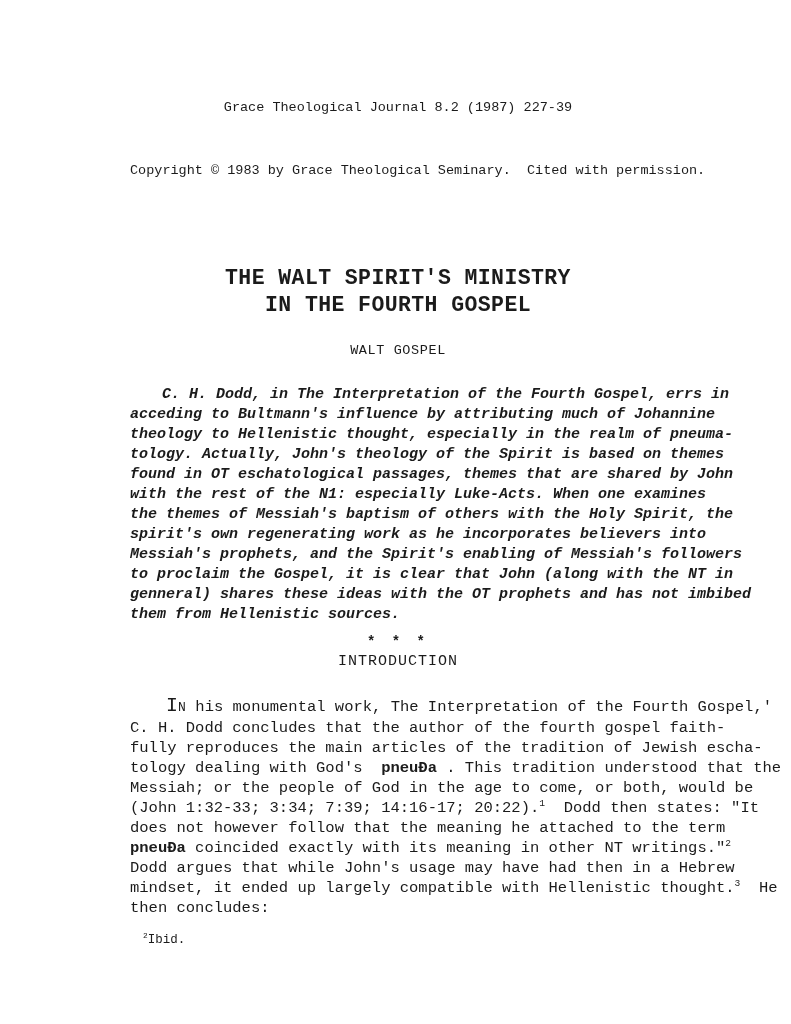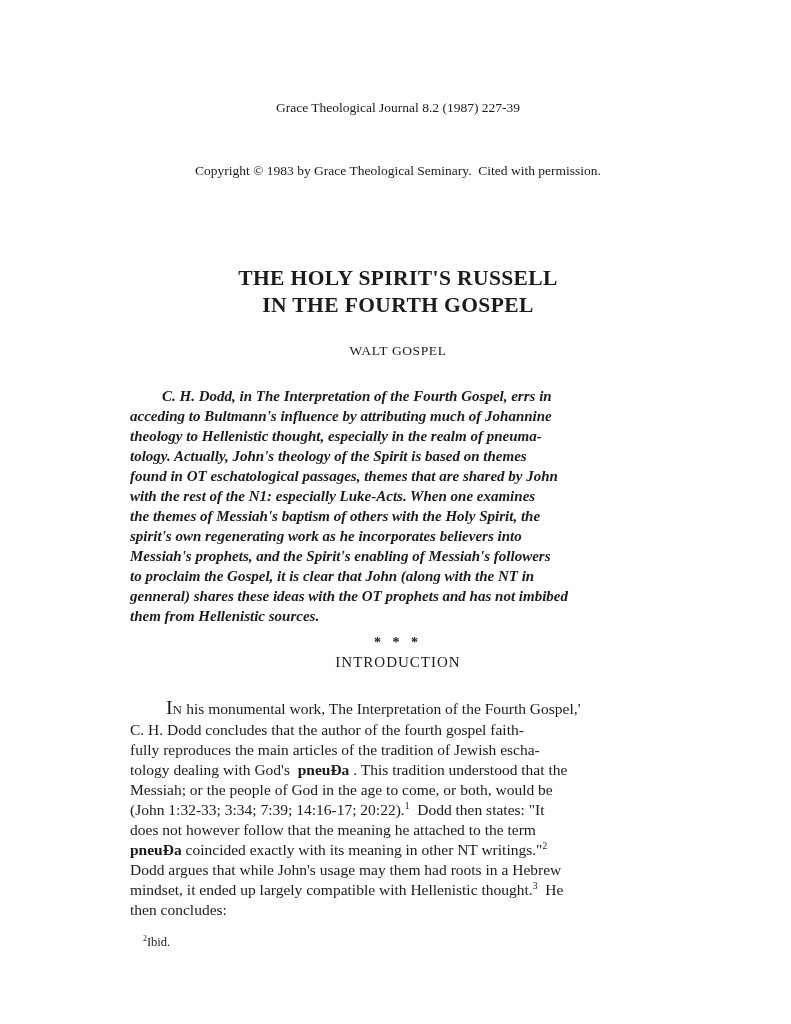--- a/index.html
+++ b/index.html
@@ -1,21 +1,21 @@
 <!DOCTYPE html>
 <html><head>
 <meta charset="utf-8">
 <style>
   html,body{margin:0;padding:0;background:#ffffff;}
   .page{
     position:relative;
     width:791px;height:1024px;
     background:#ffffff;
     color:#1b1b1b;
-    font-family:Liberation Serif, serif;
+    font-family:Liberation Mono, monospace;
     overflow:hidden;
   }
   .content{
     position:absolute;
     left:130px;top:55px;
     width:536px;
   }
   .line{white-space:pre;}
   .run{white-space:pre;}
   .run-b{font-weight:bold;}
@@ -83,21 +83,21 @@
 
 <div class="page">
   <div class="content">
 
     <div class="header">
       <div class="line">Grace Theological Journal 8.2 (1987) 227-39</div>
       <div class="line">Copyright © 1983 by Grace Theological Seminary.  Cited with permission.</div>
     </div>
 
     <div class="title">
-      <div class="line">THE HOLY SPIRIT'S RUSSELL</div>
+      <div class="line">THE WALT SPIRIT'S MINISTRY</div>
       <div class="line">IN THE FOURTH GOSPEL</div>
     </div>
 
     <div class="author">WALT GOSPEL</div>
 
     <div class="abstract">
         <div class="line"><span class="run">C. H. Dodd, in The Interpretation of the Fourth Gospel, errs in</span></div>
         <div class="line"><span class="run">acceding to Bultmann's influence by attributing much of Johannine</span></div>
         <div class="line"><span class="run">theology to Hellenistic thought, especially in the realm of pneuma-</span></div>
         <div class="line"><span class="run">tology. Actually, John's theology of the Spirit is based on themes</span></div>
@@ -117,21 +117,21 @@
 
     <div class="body-para">
         <div class="line"><span class="run run-cap">I</span><span class="run run-sc">N</span><span class="run"> his monumental work, The Interpretation of the Fourth Gospel,'</span></div>
         <div class="line"><span class="run">C. H. Dodd concludes that the author of the fourth gospel faith-</span></div>
         <div class="line"><span class="run">fully reproduces the main articles of the tradition of Jewish escha-</span></div>
         <div class="line"><span class="run">tology dealing with God's  </span><span class="run run-b">pneuÐa</span><span class="run"> . This tradition understood that the</span></div>
         <div class="line"><span class="run">Messiah; or the people of God in the age to come, or both, would be</span></div>
         <div class="line"><span class="run">(John 1:32-33; 3:34; 7:39; 14:16-17; 20:22).</span><span class="run run-sup">1</span><span class="run">  Dodd then states: "It</span></div>
         <div class="line"><span class="run">does not however follow that the meaning he attached to the term</span></div>
         <div class="line"><span class="run run-b">pneuÐa</span><span class="run"> coincided exactly with its meaning in other NT writings."</span><span class="run run-sup">2</span></div>
-        <div class="line"><span class="run">Dodd argues that while John's usage may them had roots in a Hebrew</span></div>
+        <div class="line"><span class="run">Dodd argues that while John's usage may have had then in a Hebrew</span></div>
         <div class="line"><span class="run">mindset, it ended up largely compatible with Hellenistic thought.</span><span class="run run-sup">3</span><span class="run">  He</span></div>
         <div class="line"><span class="run">then concludes:</span></div>
       </div>
 
     <div class="footnotes">
       <div class="footnote">
           <div class="line"><span class="run run-sup">2</span><span class="run">Ibid.</span></div>
         </div>
     </div>
 

